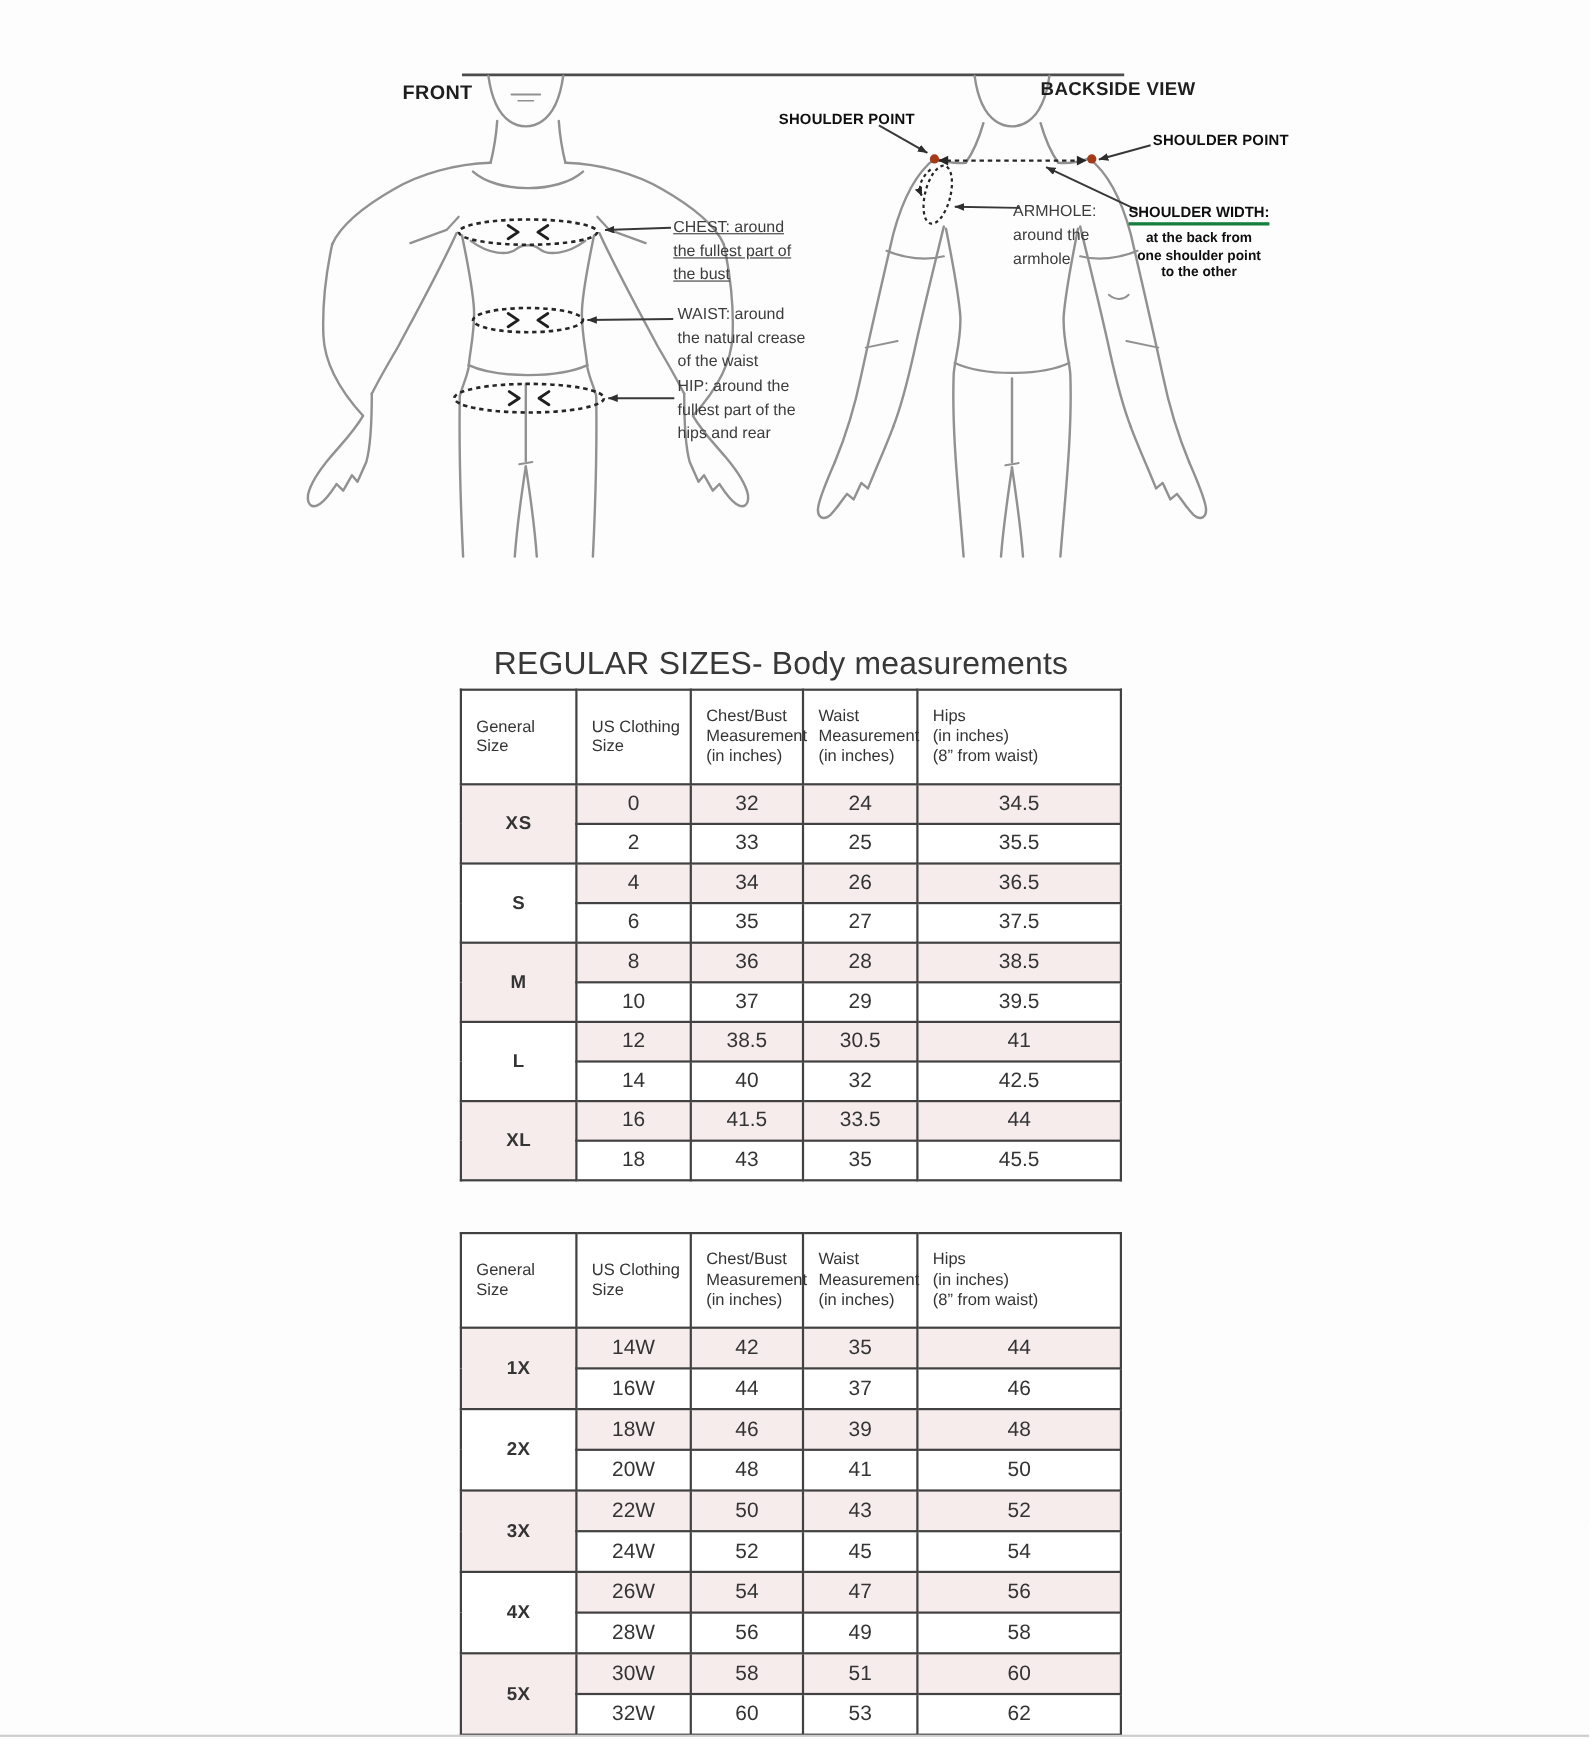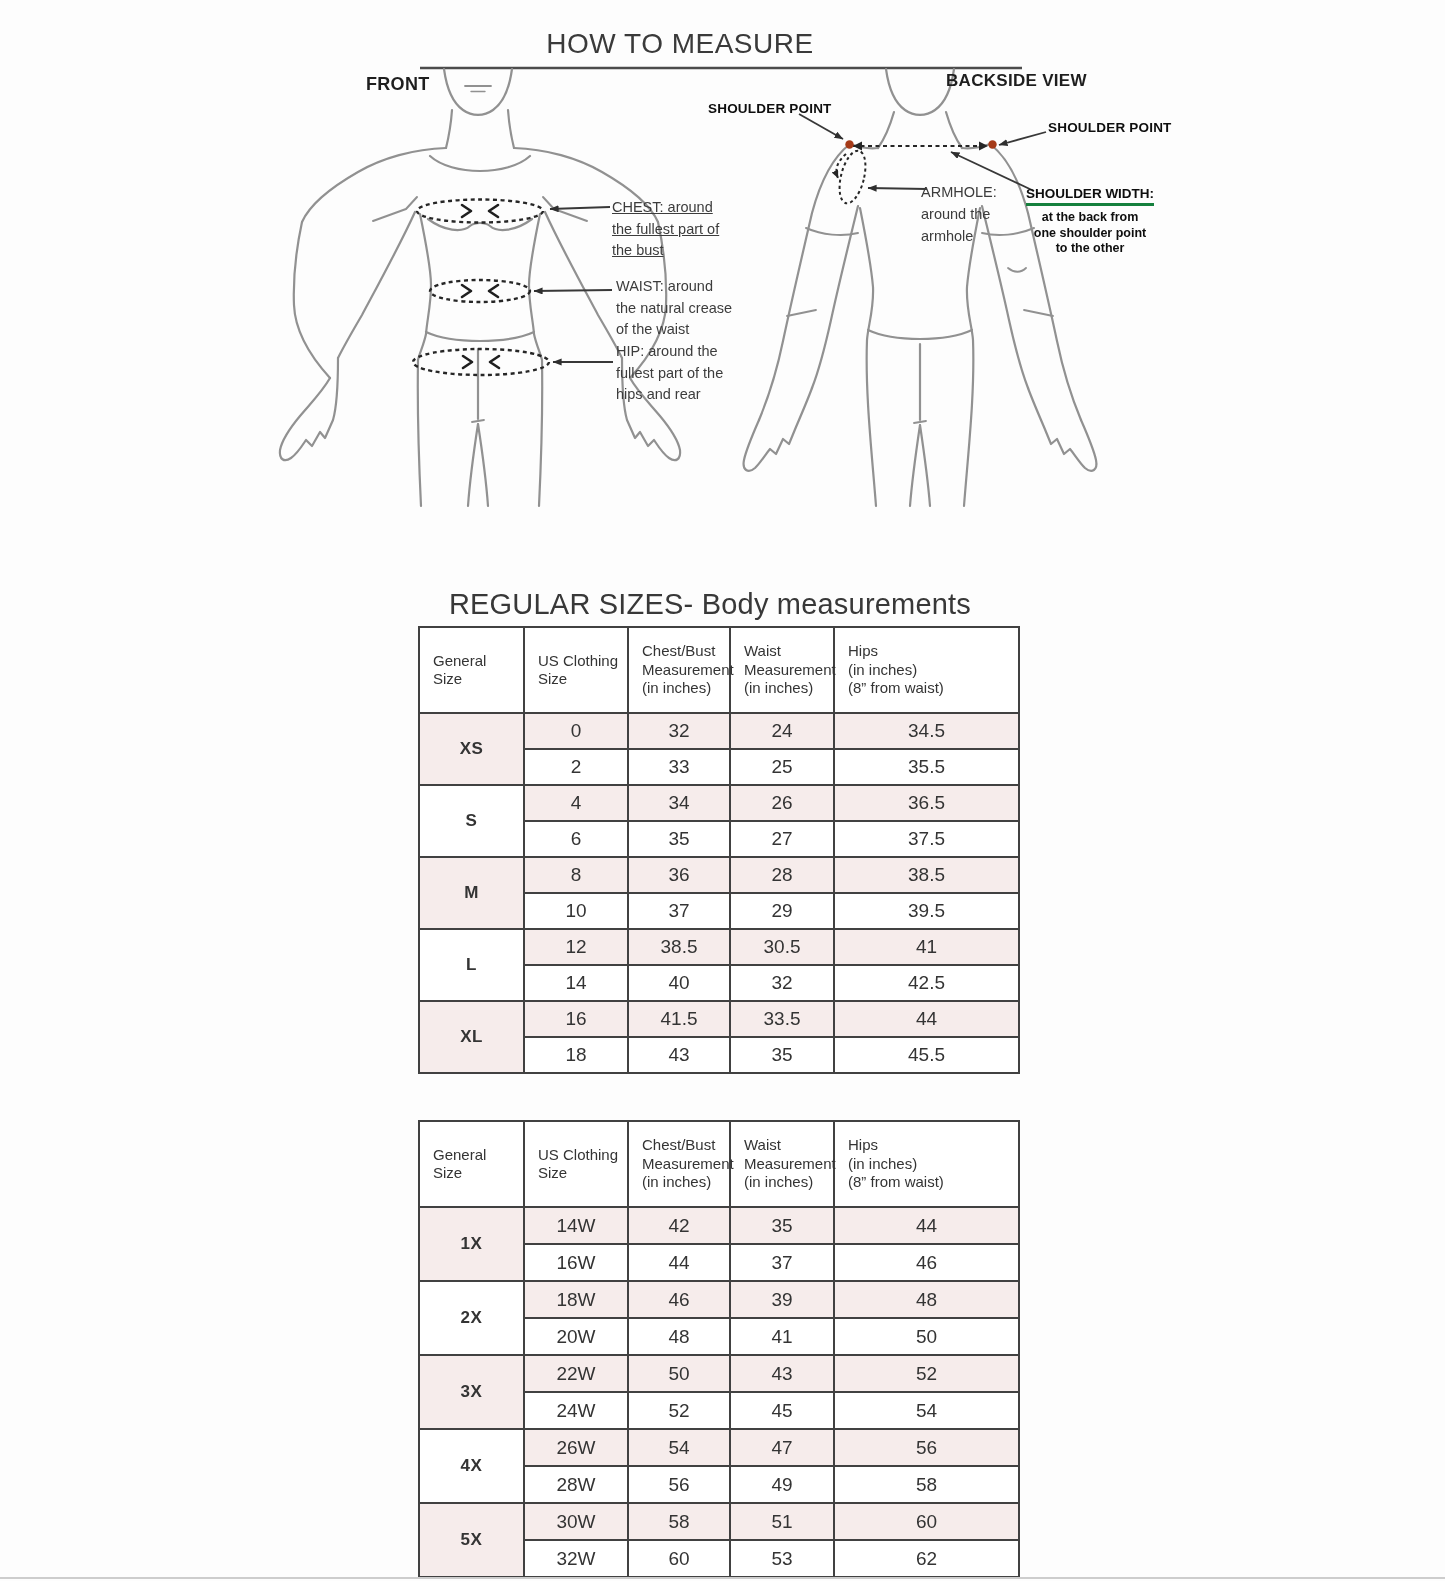--- a/index.html
+++ b/index.html
@@ -132,21 +132,20 @@
       <path d="M 610,207 L 550,209" marker-end="url(#ah)"></path>
       <path d="M 612,290 L 534,291" marker-end="url(#ah)"></path>
       <path d="M 613,362 L 553,362" marker-end="url(#ah)"></path>
       <path d="M 927,189 L 868,188" marker-end="url(#ah)"></path>
       <path d="M 799,114 L 843,139" marker-end="url(#ah)"></path>
       <path d="M 1046,132 L 999,145" marker-end="url(#ah)"></path>
       <path d="M 1034,191 L 951,152" marker-end="url(#ah)"></path>
     </g>
   </svg>
 
-  <div class="abs t-main">HOW TO MEASURE</div>
   <div class="abs t-front">FRONT</div>
   <div class="abs t-back">BACKSIDE VIEW</div>
 
   <div class="abs sp-label" style="left:708px;top:101px;">SHOULDER POINT</div>
   <div class="abs sp-label" style="left:1048px;top:120px;">SHOULDER POINT</div>
 
   <div class="abs note" style="left:612px;top:197px;text-decoration:underline;">CHEST: around
 the fullest part of
 the bust</div>
   <div class="abs note" style="left:616px;top:276px;">WAIST: around

